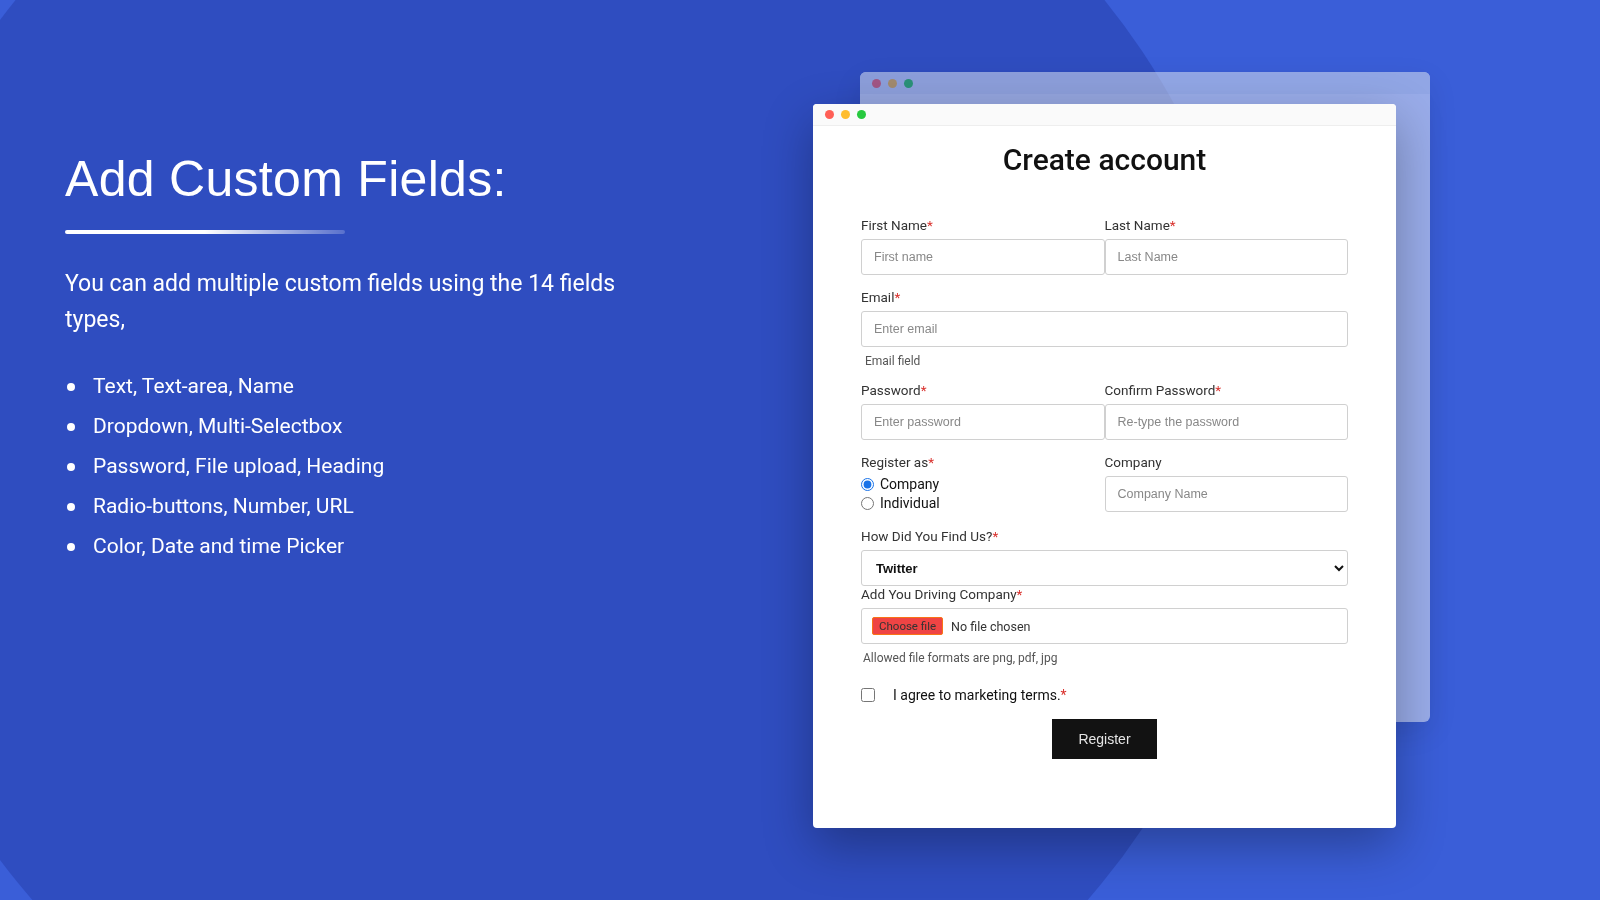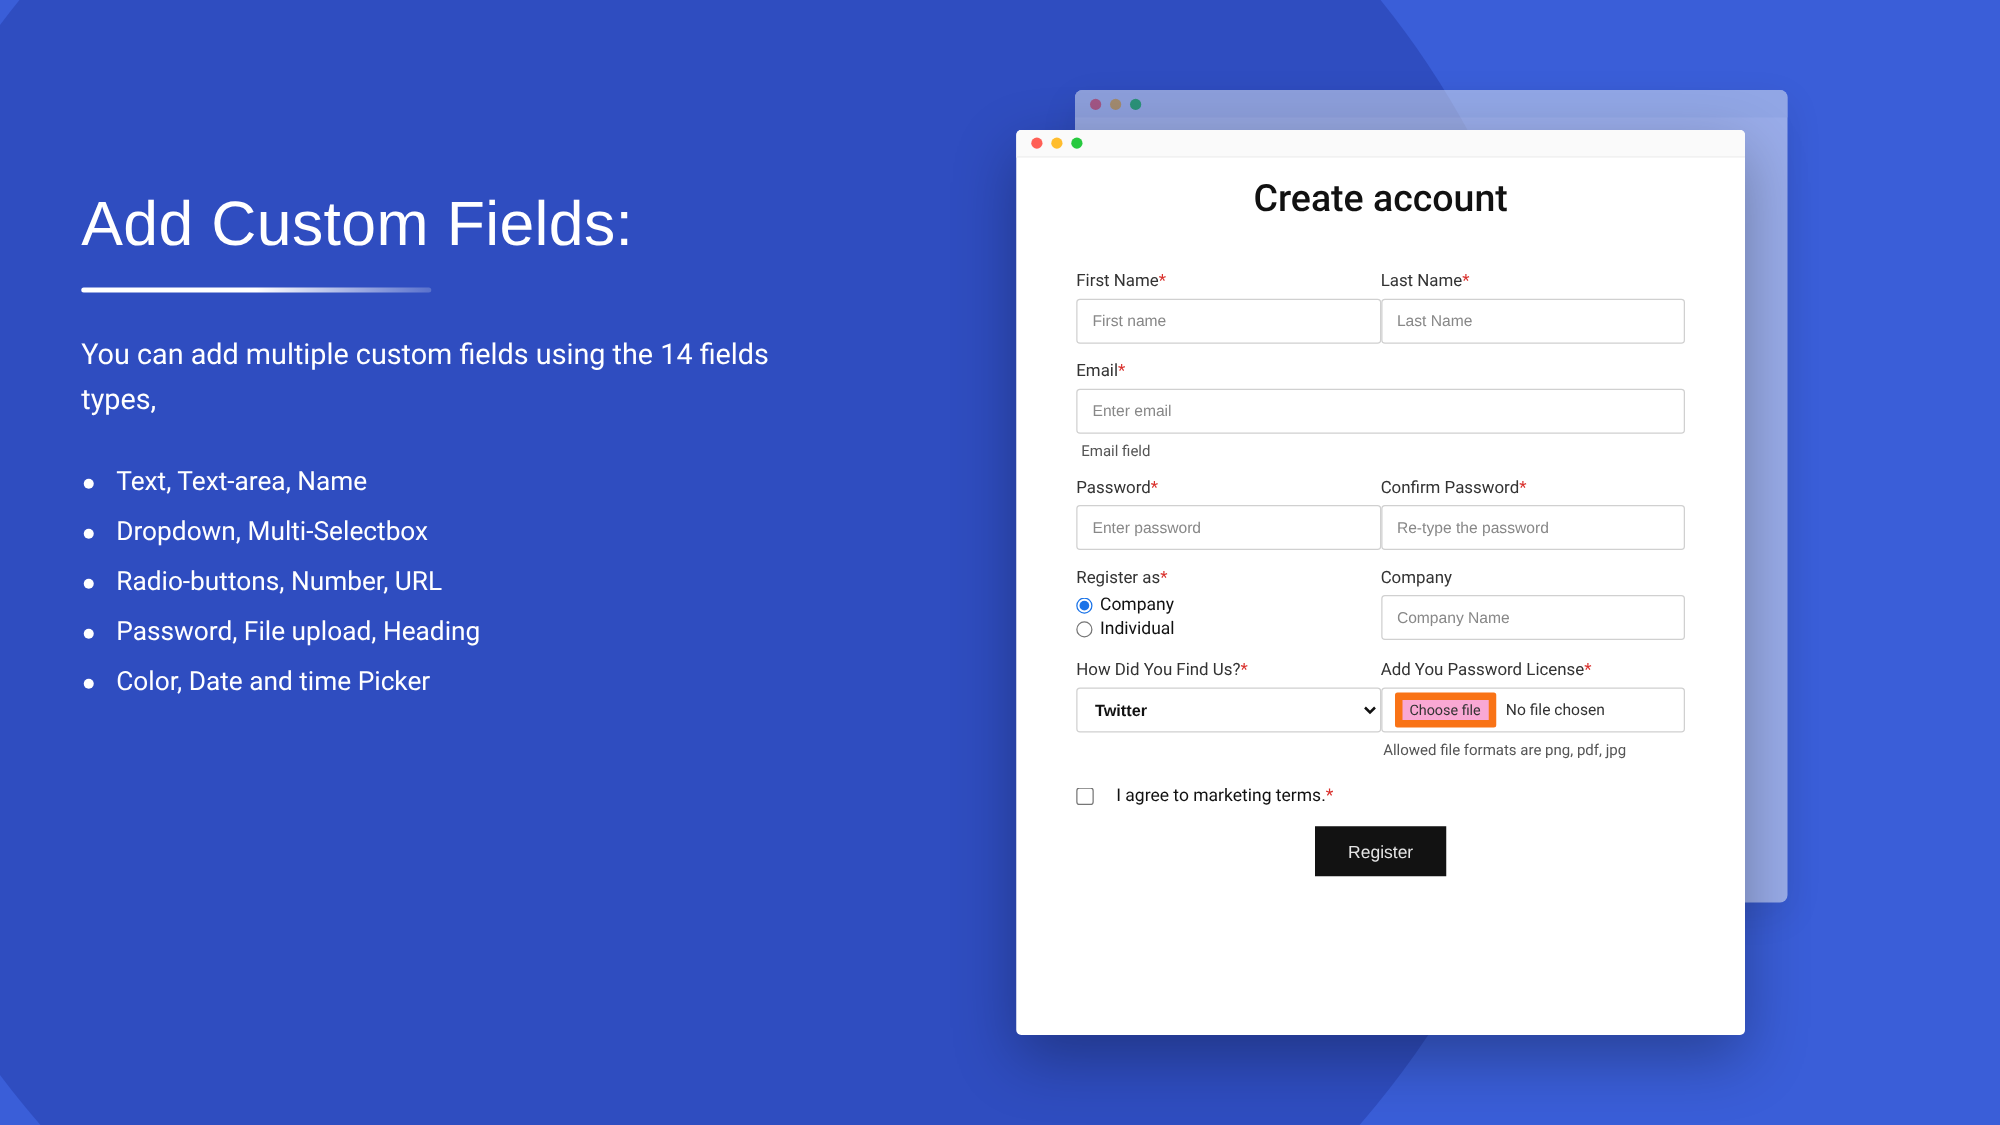--- a/index.html
+++ b/index.html
@@ -172,22 +172,22 @@
     border-radius: 3px;
     padding: 0 10px;
     display: flex;
     align-items: center;
     gap: 8px;
     font-size: 12.5px;
     color: #333;
   }
   .file-btn {
     font-size: 11.5px;
-    border: 6px solid #f97316;
-    background: #f9a8d4;
+    border: 1px solid #f97316;
+    background: #ef4444;
     padding: 1px 6px;
     border-radius: 2px;
     cursor: pointer;
   }
   .terms {
     display: flex;
     align-items: center;
     gap: 18px;
     font-size: 14px;
     margin-top: 22px;
@@ -211,22 +211,22 @@
 
 <div class="circle"></div>
 
 <div class="left">
   <h1>Add Custom Fields:</h1>
   <div class="divider"></div>
   <p>You can add multiple custom fields using the 14 fields types,</p>
   <ul>
     <li>Text, Text-area, Name</li>
     <li>Dropdown, Multi-Selectbox</li>
+    <li>Password, File upload, Heading</li>
     <li>Radio-buttons, Number, URL</li>
-    <li>Password, File upload, Heading</li>
     <li>Color, Date and time Picker</li>
   </ul>
 </div>
 
 <div class="window-back">
   <div class="chrome">
     <span class="dot r"></span>
     <span class="dot y"></span>
     <span class="dot g"></span>
   </div>
@@ -286,29 +286,29 @@
               <span>Individual</span>
             </label>
         </div>
       </div>
       <div class="col">
         <label class="lbl"><span>Company</span></label>
         <input class="field" placeholder="Company Name" style="">
       </div>
     </div>
 
-    <div class="row" style="margin-top:6px;">
+    <div class="row" style="margin-top:6px;flex-direction:column;">
       <div class="col">
         <label class="lbl"><span>How Did You Find Us?</span><span class="req">*</span></label>
         <select class="select">
           <option>Twitter</option>
         </select>
       </div>
       <div class="col">
-        <label class="lbl"><span>Add You Password License</span><span class="req">*</span></label>
+        <label class="lbl"><span>Add You Driving Company</span><span class="req">*</span></label>
         <div class="file-box">
           <span class="file-btn">Choose file</span>
           <span>No file chosen</span>
         </div>
         <div class="hint" style="text-align:left; padding-left:2px;">Allowed file formats are png, pdf, jpg</div>
       </div>
     </div>
 
     <label class="terms">
       <input type="checkbox" style="">

